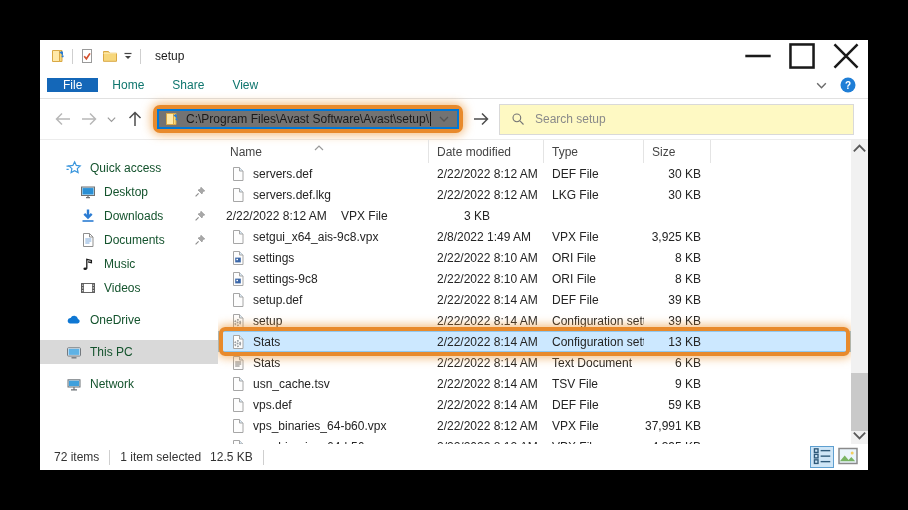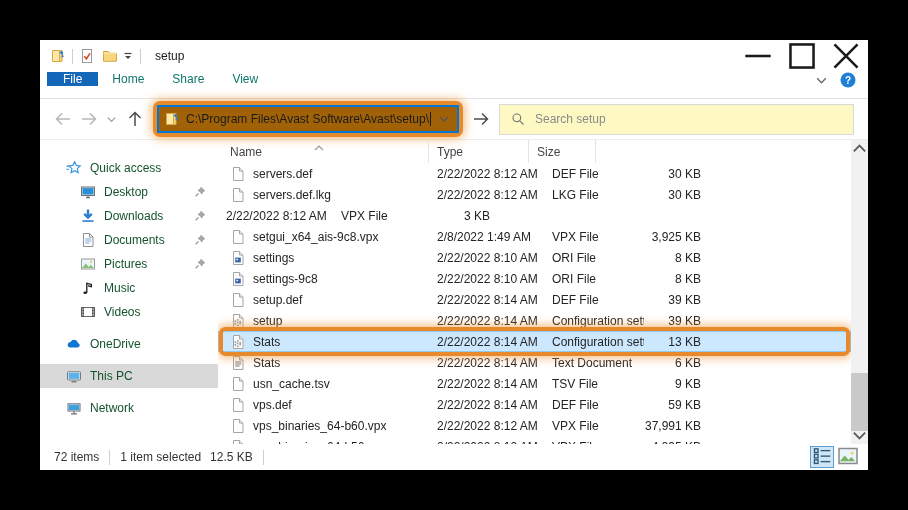--- a/index.html
+++ b/index.html
@@ -17,40 +17,40 @@
   .titlebar{height:32px;display:flex;align-items:center;padding-left:10px;flex:none;}
   .titlebar .sep{width:1px;height:15px;background:#cfcfcf;margin:0 6px;}
   .tb-icon{width:16px;height:16px;display:inline-flex;align-items:center;justify-content:center;}
   .qat-chev{width:12px;height:12px;display:inline-flex;margin-left:4px;color:#444;}
   .win-title{font-size:12px;color:#1a1a1a;margin-left:8px;}
   .tb-spacer{flex:1;}
   .win-btn{width:44px;height:30px;display:flex;align-items:center;justify-content:center;color:#1a1a1a;}
   .win-btn svg{width:13px;height:13px;}
 
   
-  .ribbon{height:26px;display:flex;align-items:flex-start;border-bottom:1px solid #e1e1e1;padding-left:7px;flex:none;}
+  .ribbon{height:26px;display:flex;align-items:center;border-bottom:1px solid #e1e1e1;padding-left:7px;flex:none;}
   .tab{font-size:12px;color:#0f766e;display:flex;align-items:center;padding:0 14px;}
   .tab.active{background:#1467b8;color:#fff;padding:0 16px;}
   .ribbon-right{margin-left:auto;display:flex;align-items:center;padding-right:12px;gap:12px;}
   .rb-chev{width:13px;height:13px;color:#6a6a6a;display:inline-flex;}
   .help-icon{width:16px;height:16px;display:inline-flex;}
 
   
   .toolbar{height:40px;display:flex;align-items:center;padding-left:14px;border-bottom:1px solid #ececec;flex:none;position:relative;}
   .nav-ic{display:inline-flex;align-items:center;justify-content:center;}
   .nav-back,.nav-fwd{width:18px;height:18px;color:#b8b8b8;margin-right:8px;}
   .nav-chev{width:11px;height:11px;color:#9a9a9a;margin-right:9px;}
   .nav-up{width:18px;height:18px;color:#4d4d4d;margin-right:4px;}
   .address-callout{
     border:4px solid #e88a2c;border-radius:7px;margin-left:5px;flex:none;
     box-shadow:0 0 10px 2px rgba(235,146,49,.6);
     background:#fff;
   }
   .address-bar{
-    width:302px;height:28px;border:2px solid #0078d7;background:#a16207;
+    width:302px;height:20px;border:2px solid #0078d7;background:#737373;
     display:flex;align-items:center;padding:0 5px;box-sizing:border-box;
   }
   .addr-icon{width:16px;height:16px;flex:none;margin-right:6px;display:inline-flex;}
   .addr-text{font-size:12px;color:#1a1a1a;white-space:nowrap;}
   .caret{width:1px;height:14px;background:#1a1a1a;margin-left:1px;}
   .addr-spacer{flex:1;}
   .addr-chev{width:12px;height:12px;color:#555;display:inline-flex;margin-right:2px;}
   .go-btn{width:18px;height:18px;color:#4d4d4d;margin:0 9px;display:inline-flex;}
   .search-box{
     flex:1;height:31px;border:1px solid #d9d9d9;box-sizing:border-box;margin-right:14px;
@@ -301,36 +301,20 @@
     <span class="s-pin">
             <svg viewBox="0 0 12 12" style="width: 100%; height: 100%;">
               <path d="M7 1.2 10.8 5l-2 .5L8 8 4 4l2.5-.8z" fill="#a8a8a8" stroke="#8c8c8c" stroke-width="0.6"></path>
               <path d="M4.6 7.4 1.6 10.4" stroke="#8c8c8c" stroke-width="1.2"></path>
             </svg>
           </span>
   </div>
         <div class="side-item lv1">
     <span class="s-icon">
             <svg width="16" height="16" viewBox="0 0 16 16" style="width: 100%; height: 100%;">
-              <rect x="1.5" y="3" width="13" height="10" fill="#eaf6ff" stroke="#9a9a9a"></rect>
-              <path d="M2.2 12 5.8 7.4l3 3.6 2-2.2 3 3.2z" fill="#8cc06b"></path>
-              <circle cx="11" cy="5.8" r="1.2" fill="#f4cf5e"></circle>
-            </svg>
-          </span>
-    <span class="s-label">Pictures</span>
-    <span class="s-pin">
-            <svg viewBox="0 0 12 12" style="width: 100%; height: 100%;">
-              <path d="M7 1.2 10.8 5l-2 .5L8 8 4 4l2.5-.8z" fill="#a8a8a8" stroke="#8c8c8c" stroke-width="0.6"></path>
-              <path d="M4.6 7.4 1.6 10.4" stroke="#8c8c8c" stroke-width="1.2"></path>
-            </svg>
-          </span>
-  </div>
-        <div class="side-item lv1">
-    <span class="s-icon">
-            <svg width="16" height="16" viewBox="0 0 16 16" style="width: 100%; height: 100%;">
               <path d="M6.8 12.8V3.4l4.6 1v2.2l-3.4-.8" fill="none" stroke="#1a1a1a" stroke-width="1.3"></path>
               <ellipse cx="5.2" cy="12.8" rx="1.8" ry="1.3" fill="#1a1a1a"></ellipse>
             </svg>
           </span>
     <span class="s-label">Music</span>
 
   </div>
         <div class="side-item lv1">
     <span class="s-icon">
             <svg width="16" height="16" viewBox="0 0 16 16" style="width: 100%; height: 100%;">
@@ -384,20 +368,23 @@
   </div>
       </div>
 
     <div class="filearea">
       <div class="cols-header">
         <div class="hcell h-name">
           <span>Name</span>
           <span class="sort-caret"><svg viewBox="0 0 10 8" style="width: 100%; height: 100%;">
                 <path d="M1 6l4-4 4 4" fill="none" stroke="currentColor" stroke-width="1.2"></path>
               </svg></span>
+        </div>
+        <div class="hcell h-date">
+          <span>Date modified</span>
         </div>
         <div class="hcell h-type">
           <span>Type</span>
         </div>
         <div class="hcell h-size">
           <span>Size</span>
         </div>
         <div class="hcell h-fill"></div>
       </div>
       <div id="file-rows">

